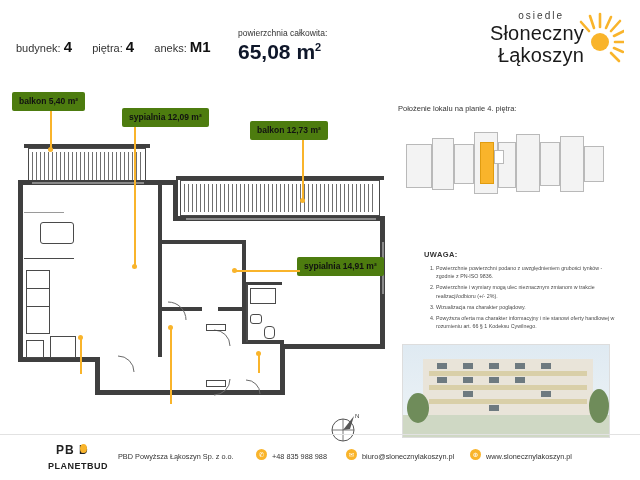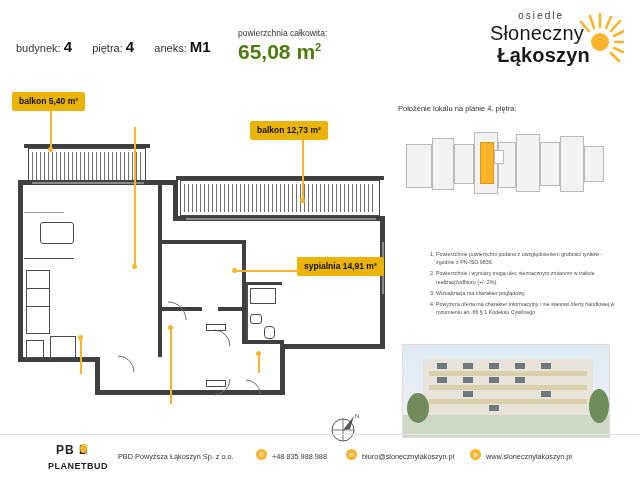--- a/index.html
+++ b/index.html
@@ -13,41 +13,41 @@
     overflow: hidden;
   }
   .page { position:absolute; inset:0; }
 
   
   .header { position:absolute; left:0; top:0; width:640px; height:84px; }
   .hdr-bldg { position:absolute; left:16px; top:38px; font-size:11px; color:#333; }
   .hdr-bldg b { font-size:15px; color:#111; font-weight:700; }
   .hdr-bldg .sep { display:inline-block; width:14px; }
   .hdr-area-label { position:absolute; left:238px; top:28px; font-size:8.5px; color:#333; }
-  .hdr-area-value { position:absolute; left:238px; top:40px; font-size:21px; font-weight:700; color:#4d7c0f; }
+  .hdr-area-value { position:absolute; left:238px; top:40px; font-size:21px; font-weight:700; color:#0f172a; }
   .hdr-area-value sup { font-size:11px; vertical-align:super; font-weight:700; }
 
   .logo { position:absolute; right:14px; top:10px; width:180px; height:62px; }
   .logo .osiedle { position:absolute; right:62px; top:0px; font-size:10px; letter-spacing:2px; color:#3b3b3b; }
   .logo .l1 { position:absolute; right:42px; top:12px; font-size:20px; font-weight:400; color:#1a1a1a; letter-spacing:.2px; }
-  .logo .l2 { position:absolute; right:36px; top:34px; font-size:20px; font-weight:700; color:#1a1a1a; letter-spacing:.2px; }
+  .logo .l2 { position:absolute; right:42px; top:34px; font-size:20px; font-weight:400; color:#1a1a1a; letter-spacing:.2px; }
   .sunburst { position:absolute; right:2px; top:2px; width:54px; height:54px; }
 
   
   .plan { position:absolute; left:10px; top:92px; width:385px; height:340px; }
 
   .wall { position:absolute; background:#3f3f3f; }
   .hatch { position:absolute; background: repeating-linear-gradient(90deg,#6f6f6f 0 1px, transparent 1px 4px); }
   .thin { position:absolute; border:1px solid #4a4a4a; }
   .thinline { position:absolute; background:#4a4a4a; }
   .greyline { position:absolute; background:#9a9a9a; }
 
   
   .cal {
-    position:absolute; background:#eab308; color:#111;
+    position:absolute; background:#4d7c0f; color:#111;
     font-size:8.5px; font-weight:700; padding:4px 7px; border-radius:2px;
     white-space:pre-line; line-height:1.25;
   }
   .leader { position:absolute; background:#F9B42B; }
   .dot { position:absolute; width:5px; height:5px; border-radius:50%; background:#F9B42B; }
 
   
   .compass { position:absolute; left:318px; top:318px; width:34px; height:34px; }
 
   
@@ -178,20 +178,21 @@
     <div class="thinline" style="left:22px;  top:90px;  width:112px; height:2px; background:#8a8a8a;"></div>
     <div class="thinline" style="left:372px; top:150px; width:2px;  height:52px; background:#8a8a8a;"></div>
 
     <div class="thin" style="left:196px; top:288px; width:20px; height:7px; font-size:4px;"></div>
     <div class="thin" style="left:196px; top:232px; width:20px; height:7px;"></div>
 
     <div class="cal" style="left:2px; top:0px;">balkon 5,40 m²</div>
     <div class="leader" style="left:40px; top:19px; width:1.5px; height:38px;"></div>
     <div class="dot" style="left:38px; top:55px;"></div>
 
+    <div class="cal" style="left:112px; top:16px;">sypialnia 12,09 m²</div>
     <div class="leader" style="left:124px; top:35px; width:1.5px; height:140px;"></div>
     <div class="dot" style="left:122px; top:172px;"></div>
 
     <div class="cal" style="left:240px; top:29px;">balkon 12,73 m²</div>
     <div class="leader" style="left:292px; top:48px; width:1.5px; height:62px;"></div>
     <div class="dot" style="left:290px; top:106px;"></div>
 
     <div class="cal" style="left:287px; top:165px;">sypialnia 14,91 m²</div>
     <div class="leader" style="left:226px; top:178px; width:64px; height:1.5px;"></div>
     <div class="dot" style="left:222px; top:176px;"></div>
@@ -225,20 +226,21 @@
     <div class="kp-cell" style="left:96px; top:22px; width:18px; height:46px;"></div>
     <div class="kp-cell" style="left:114px;top:14px; width:24px; height:58px;"></div>
     <div class="kp-cell" style="left:138px;top:22px; width:20px; height:44px;"></div>
     <div class="kp-cell" style="left:158px;top:16px; width:24px; height:56px;"></div>
     <div class="kp-cell" style="left:182px;top:26px; width:20px; height:36px;"></div>
     <div class="kp-hl" style="left:78px; top:22px; width:14px; height:42px;"></div>
     <div class="kp-cell" style="left:92px; top:30px; width:10px; height:14px; background:#fff;"></div>
   </div>
 
   <div class="uwaga">
+    <h4>UWAGA:</h4>
     <ol>
       <li>Powierzchnie powierzchni podano z uwzględnieniem grubości tynków - zgodnie z PN-ISO 9836.</li>
       <li>Powierzchnie i wymiary mogą ulec nieznacznym zmianom w trakcie realizacji/odbioru (+/- 2%).</li>
       <li>Wizualizacja ma charakter poglądowy.</li>
       <li>Powyższa oferta ma charakter informacyjny i nie stanowi oferty handlowej w rozumieniu art. 66 § 1 Kodeksu Cywilnego.</li>
     </ol>
   </div>
 
   <div class="photo">
     <div class="sky"></div>

